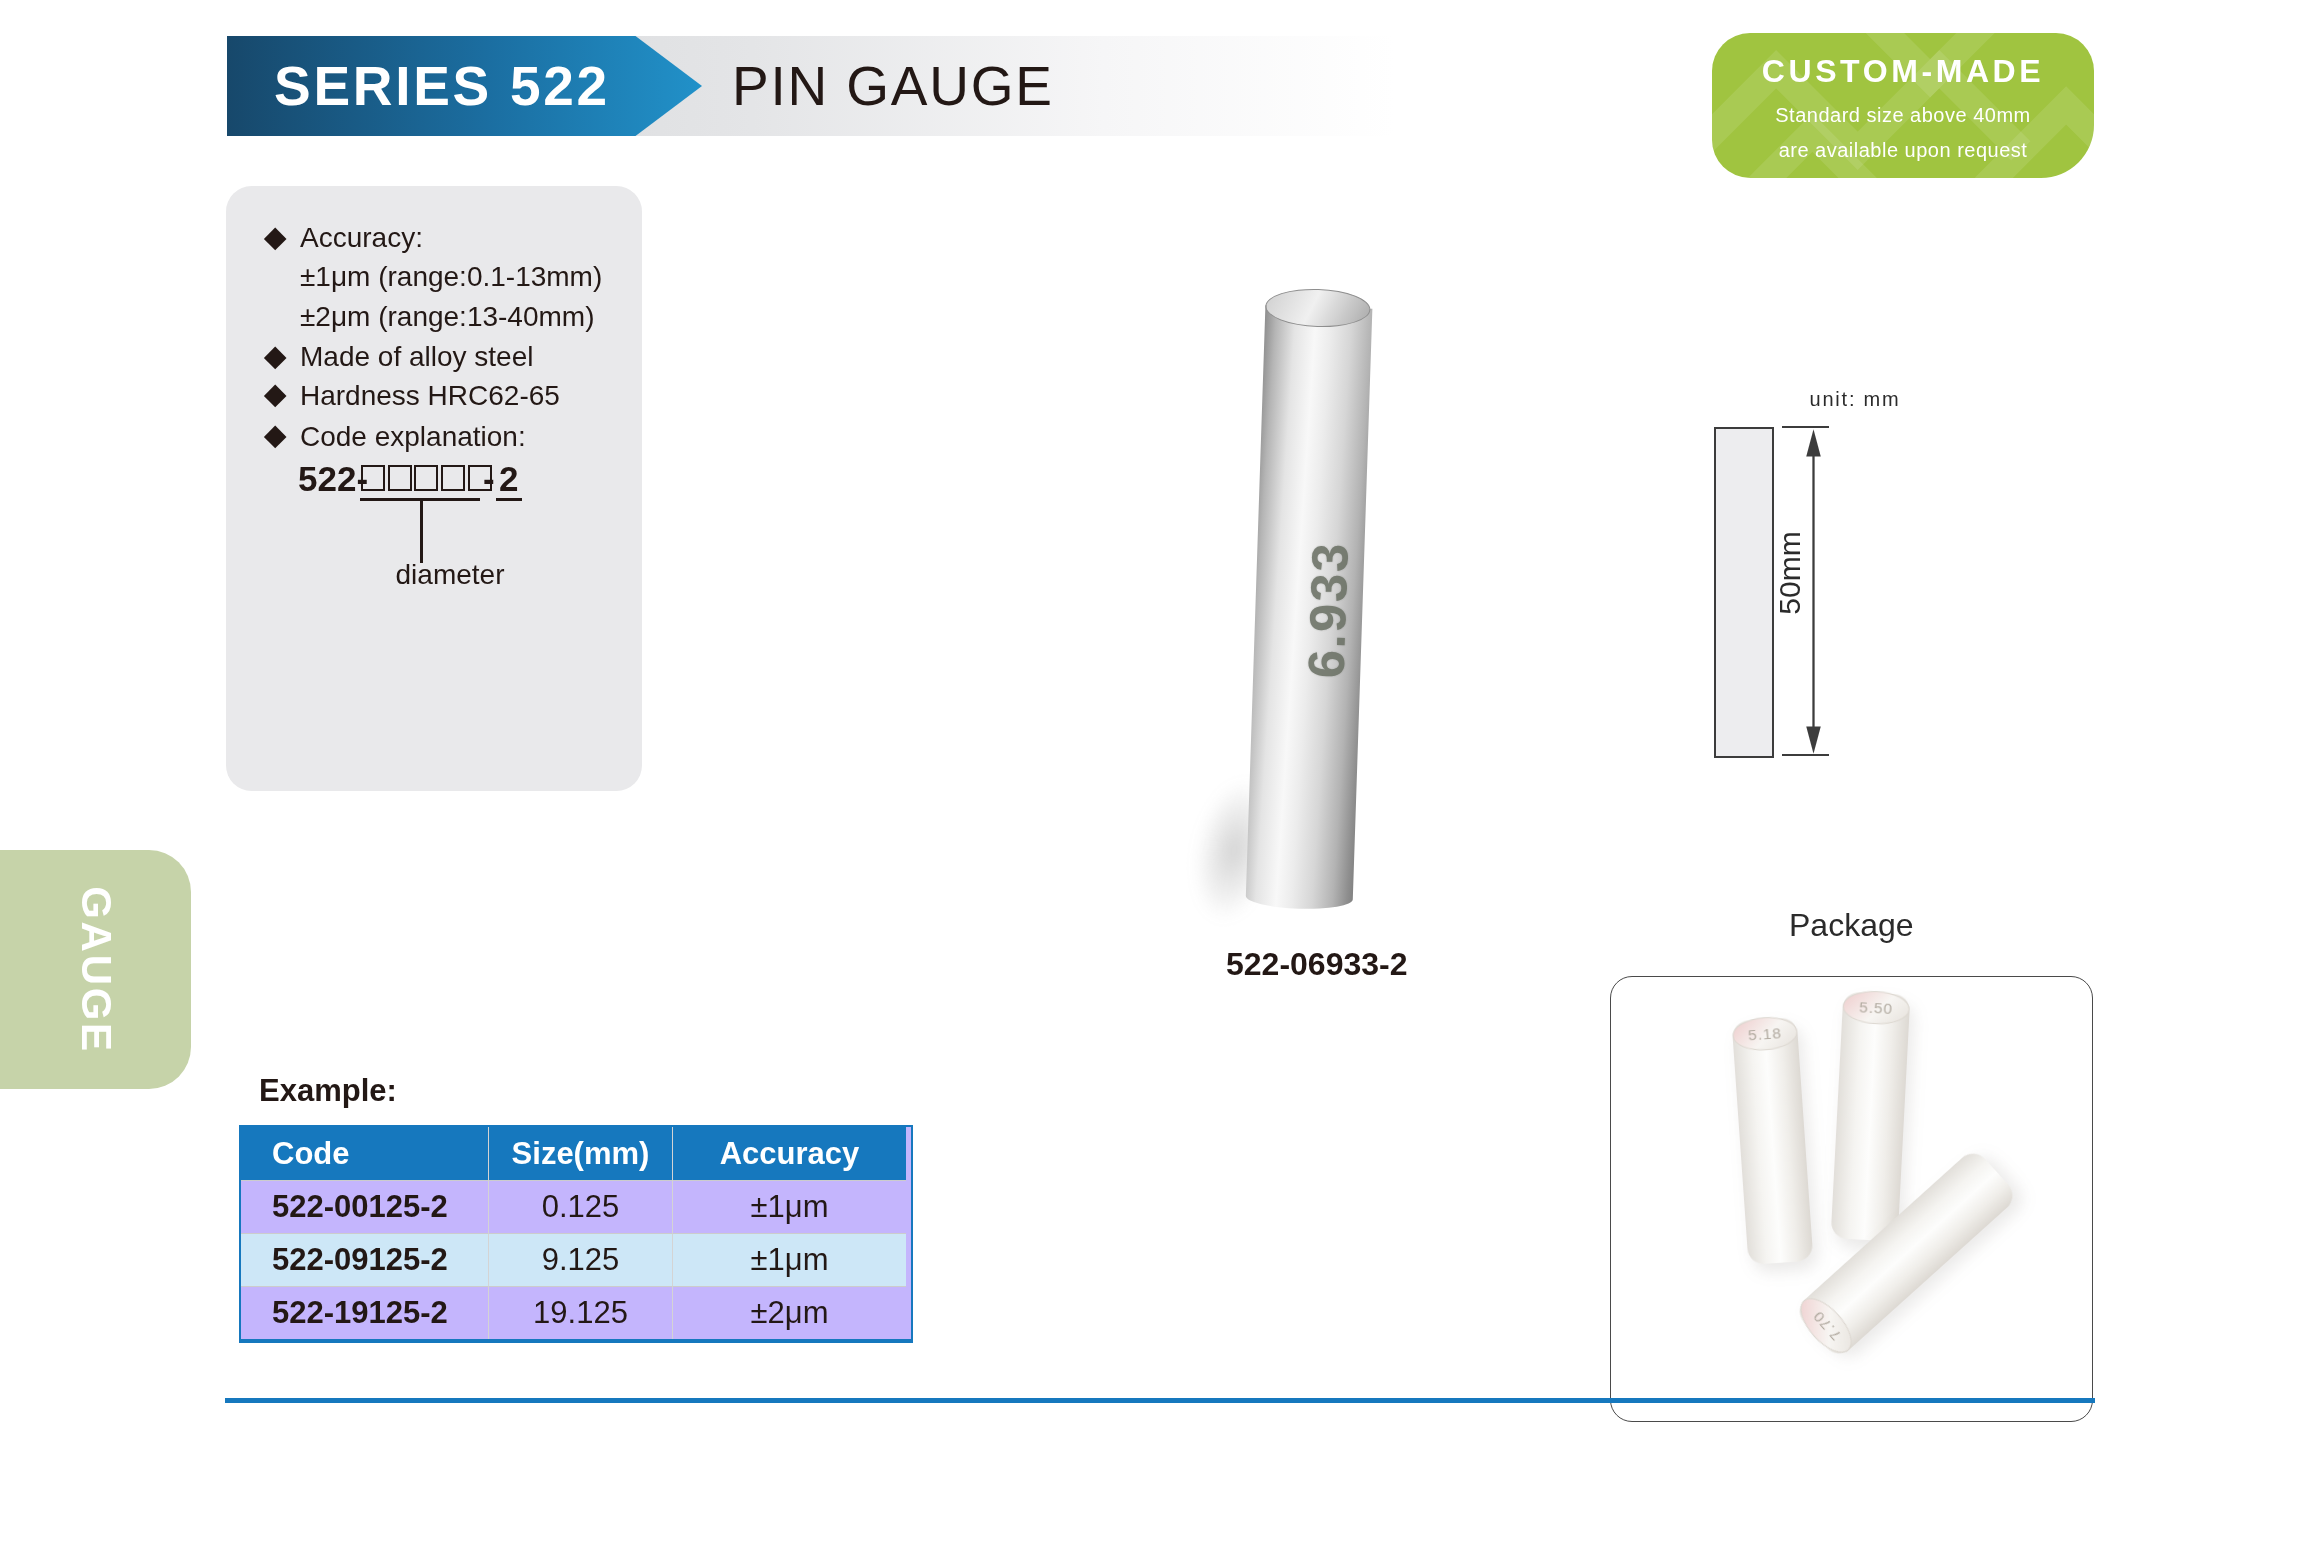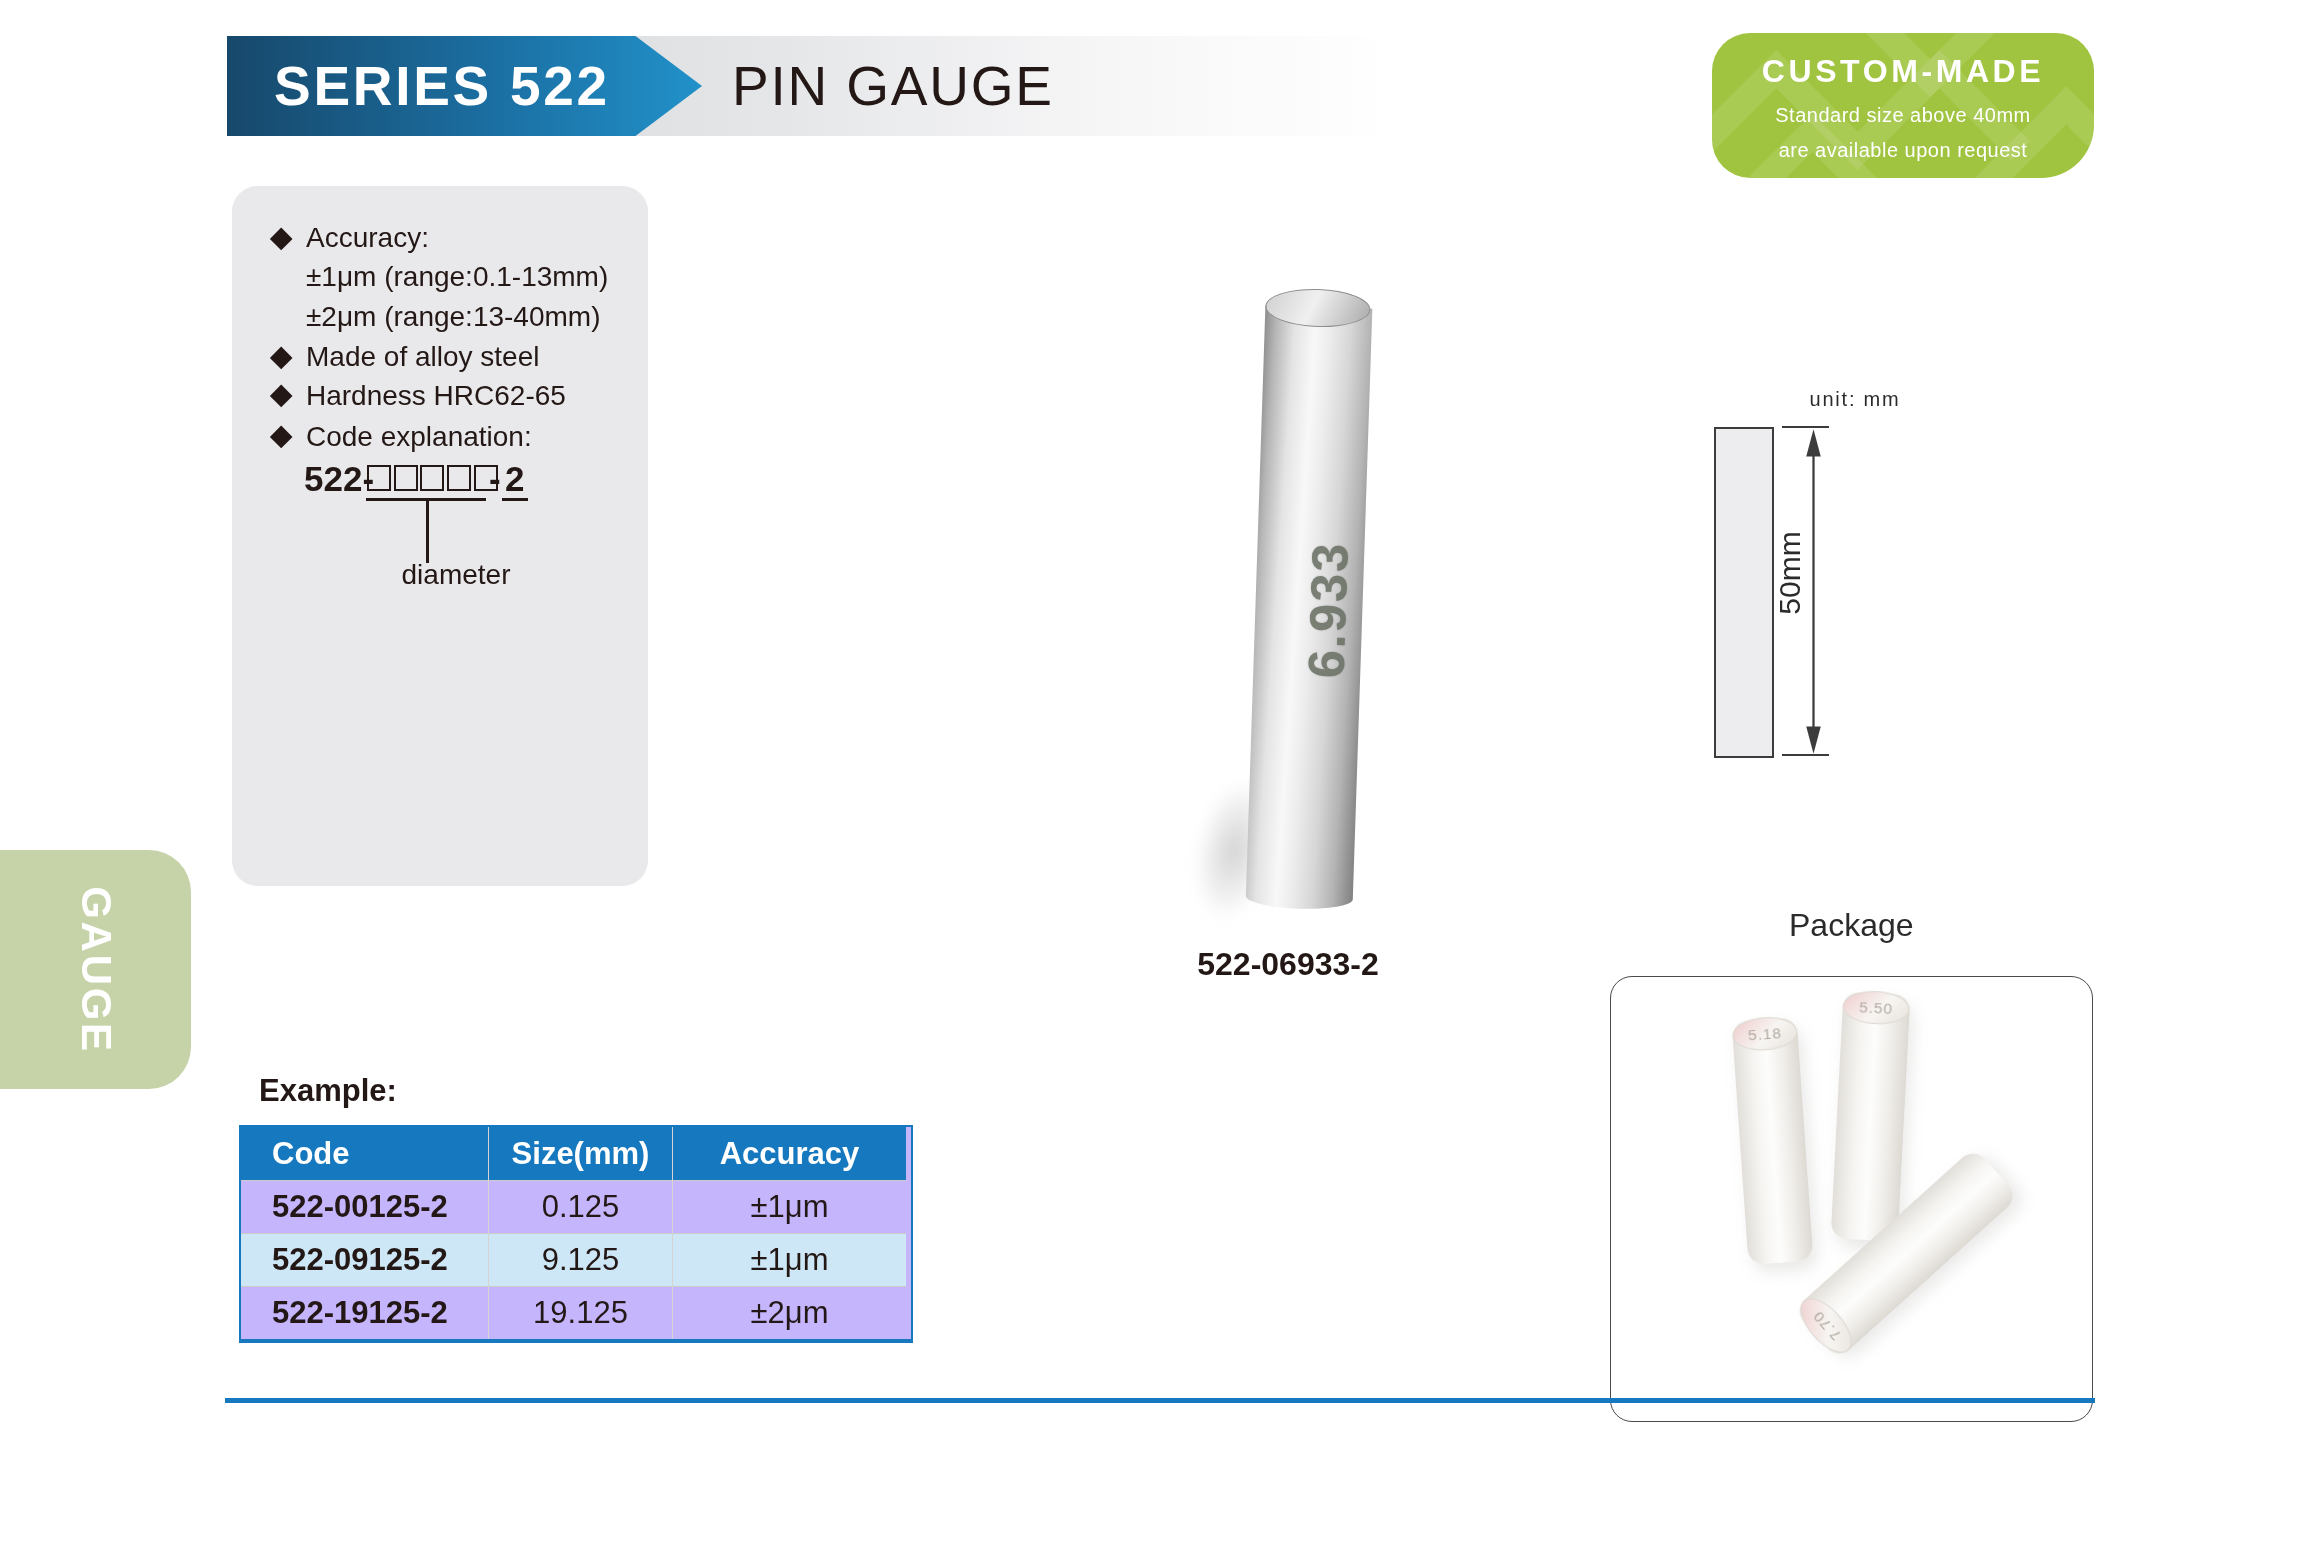--- a/index.html
+++ b/index.html
@@ -33,21 +33,21 @@
     left:1712px;top:33px;width:382px;height:145px;background:#a0c440;
     border-radius:38px 38px 53px 38px;overflow:hidden;text-align:center;color:#ffffff;
   }
   .badge svg{position:absolute;left:0;top:0;}
   .badge-title{position:relative;margin-top:20px;font-size:32px;font-weight:bold;letter-spacing:3.6px;}
   .badge-line{position:relative;font-size:20px;line-height:35px;letter-spacing:0.5px;}
   .badge-line.first{margin-top:8.2px;}
 
   
   .features-panel{
-    left:232px;top:186px;width:416px;height:700px;background:#e9e9eb;border-radius:25.5px;
+    left:226px;top:186px;width:416px;height:605px;background:#e9e9eb;border-radius:25.5px;
   }
   .feature-line{position:absolute;left:74px;font-size:28px;white-space:nowrap;color:#231815;}
   .bullet{
     position:absolute;left:267px;width:16.4px;height:16.4px;background:#231815;
     transform:rotate(45deg);
   }
   .code-piece{position:absolute;font-size:35px;font-weight:bold;color:#231815;white-space:nowrap;}
   .digit-boxes{position:absolute;left:135px;top:279px;display:flex;gap:2.7px;}
   .digit-box{width:20px;height:22px;border:2.7px solid #231815;}
   .uline{position:absolute;height:2.7px;background:#231815;}
@@ -73,21 +73,21 @@
     background:linear-gradient(115deg,#cfcfcf 0%,#f0f0f0 45%,#a9a9a9 100%);
     border:0.9px solid #8e8e8e;box-sizing:border-box;
   }
   .pin-engraving{
     position:absolute;left:-27px;top:293px;width:200px;height:55px;
     transform:rotate(-90deg);display:flex;align-items:center;justify-content:center;
     font-size:51px;font-weight:bold;letter-spacing:1.8px;color:#6b7165;opacity:0.88;
     text-shadow:0 0 1.8px rgba(60,65,55,0.35);
   }
   .pin-caption{
-    left:1197px;top:946px;width:182px;text-align:center;font-size:32px;font-weight:bold;white-space:nowrap;
+    left:1226px;top:946px;width:182px;font-size:32px;font-weight:bold;white-space:nowrap;
   }
 
   
   .unit-label{left:1780px;top:356px;width:150px;text-align:center;font-size:20px;letter-spacing:1.8px;color:#2b2b2b;white-space:nowrap;margin-top:32px;}
   .dim-rect{
     left:1714px;top:427px;width:56px;height:327px;background:#ededef;border:2.7px solid #3c3c3c;
   }
   .ext-line{position:absolute;height:1.8px;background:#3c3c3c;width:47px;left:1782px;}
   .dim-arrow{left:1799px;top:429px;}
   .dim-length-label{

